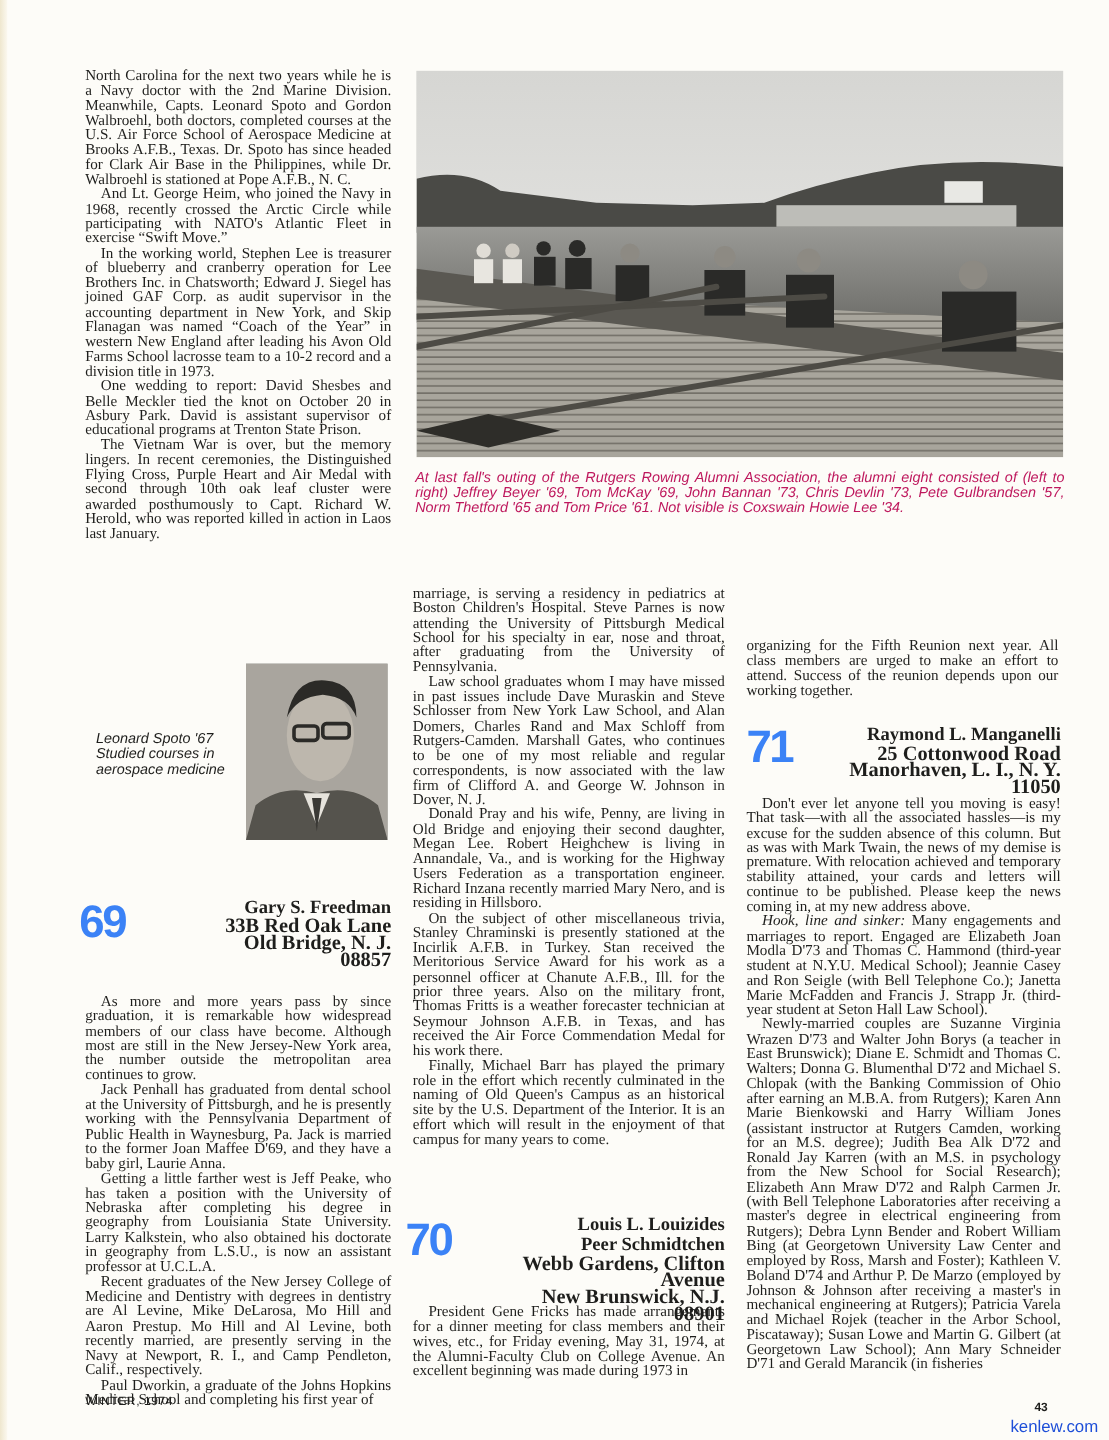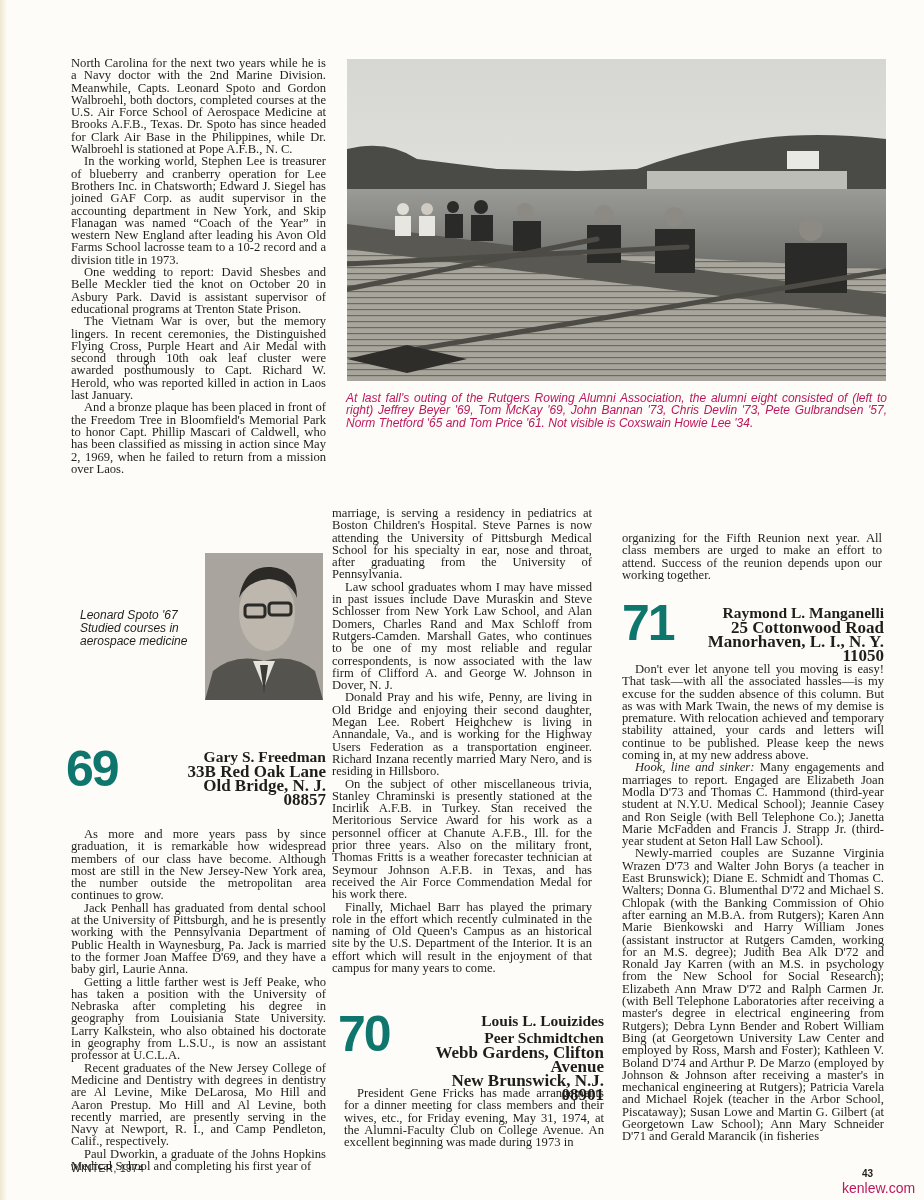--- a/index.html
+++ b/index.html
@@ -9,62 +9,62 @@
     font-family: "Liberation Serif", serif;
     color: #1e1e1c;
   }
   .page-edge { position: absolute; left: 0; top: 0; width: 6px; height: 1200px;
     background: linear-gradient(to right, #efe7cf, #fbf8ef); }
   .col { position: absolute; font-size: 12.6px; line-height: 12.3px; text-align: justify; }
   .col p { margin: 0; text-indent: 13px; }
   .col p.noindent { text-indent: 0; }
   .col1 { left: 71px; top: 57px; width: 255px; }
   .col1b { left: 71px; top: 828px; width: 255px; }
-  .col2 { left: 332px; top: 488px; width: 260px; margin-top: 19px; }
+  .col2 { left: 344px; top: 488px; width: 260px; }
   .col3 { left: 622px; top: 488px; width: 260px; margin-top: 44px; }
   .col3b { left: 622px; top: 663px; width: 262px; }
   .col2b { left: 344px; top: 1087px; width: 260px; }
 
   .photo { position: absolute; left: 347px; top: 59px; width: 539px; height: 322px;
     background: #d9d9d6; overflow: hidden; }
   .photo svg { display: block; }
   .caption { position: absolute; left: 346px; top: 392px; width: 541px;
     font-family: "Liberation Sans", sans-serif; font-style: italic;
     font-size: 12px; line-height: 12.4px; text-align: justify; color: #be185d; }
 
   .portrait { position: absolute; left: 205px; top: 553px; width: 118px; height: 147px;
     background: #8c8984; overflow: hidden; }
   .portrait-caption { position: absolute; left: 80px; top: 609px; width: 120px;
     font-family: "Liberation Sans", sans-serif; font-style: italic; font-size: 12px; line-height: 13px; }
 
   .class-num { position: absolute; font-family: "Liberation Sans", sans-serif; font-weight: bold;
-    font-size: 50px; letter-spacing: -2px; color: #0f766e; line-height: 38px; }
+    font-size: 38px; letter-spacing: -2px; color: #3b82f6; line-height: 38px; }
   .contact { position: absolute; text-align: right; font-weight: bold; }
   .contact .name { font-size: 15.5px; line-height: 17px; }
   .contact .addr { font-size: 17px; line-height: 14px; }
 
   .footer-left { position: absolute; left: 71px; top: 1163px; font-family: "Liberation Sans", sans-serif;
     font-size: 10px; letter-spacing: 0.5px; }
   .footer-right { position: absolute; left: 862px; top: 1168px; font-family: "Liberation Sans", sans-serif;
     font-size: 10px; font-weight: bold; }
   .watermark { position: absolute; left: 842px; top: 1180px; font-family: "Liberation Sans", sans-serif;
-    font-size: 14px; color: #be185d; }
+    font-size: 14px; color: #1d4ed8; }
   i { font-style: italic; margin-top: 28px; }
 </style>
 </head>
 <body>
 
 <div class="page-edge"></div>
 
 <div class="col col1">
   <p class="noindent">North Carolina for the next two years while he is a Navy doctor with the 2nd Marine Division. Meanwhile, Capts. Leonard Spoto and Gordon Walbroehl, both doctors, completed courses at the U.S. Air Force School of Aerospace Medicine at Brooks A.F.B., Texas. Dr. Spoto has since headed for Clark Air Base in the Philippines, while Dr. Walbroehl is stationed at Pope A.F.B., N. C.</p>
+  <p>And Lt. George Heim, who joined the Navy in 1968, recently crossed the Arctic Circle while participating with NATO's Atlantic Fleet in exercise “Swift Move.”</p>
   <p>In the working world, Stephen Lee is treasurer of blueberry and cranberry operation for Lee Brothers Inc. in Chatsworth; Edward J. Siegel has joined GAF Corp. as audit supervisor in the accounting department in New York, and Skip Flanagan was named “Coach of the Year” in western New England after leading his Avon Old Farms School lacrosse team to a 10-2 record and a division title in 1973.</p>
   <p>One wedding to report: David Shesbes and Belle Meckler tied the knot on October 20 in Asbury Park. David is assistant supervisor of educational programs at Trenton State Prison.</p>
   <p>The Vietnam War is over, but the memory lingers. In recent ceremonies, the Distinguished Flying Cross, Purple Heart and Air Medal with second through 10th oak leaf cluster were awarded posthumously to Capt. Richard W. Herold, who was reported killed in action in Laos last January.</p>
-  <p>And a bronze plaque has been placed in front of the Freedom Tree in Bloomfield's Memorial Park to honor Capt. Phillip Mascari of Caldwell, who has been classified as missing in action since May 2, 1969, when he failed to return from a mission over Laos.</p>
 </div>
 
 <div class="photo" title="Rowing eight on the river">
   <svg width="539" height="322" viewBox="0 0 539 322">
     <defs>
       <linearGradient id="sky" x1="0" y1="0" x2="0" y2="1">
         <stop offset="0" stop-color="#d6d6d3"></stop>
           <stop offset="1" stop-color="#ececea"></stop>
       </linearGradient>
       <linearGradient id="water" x1="0" y1="0" x2="0" y2="1">

